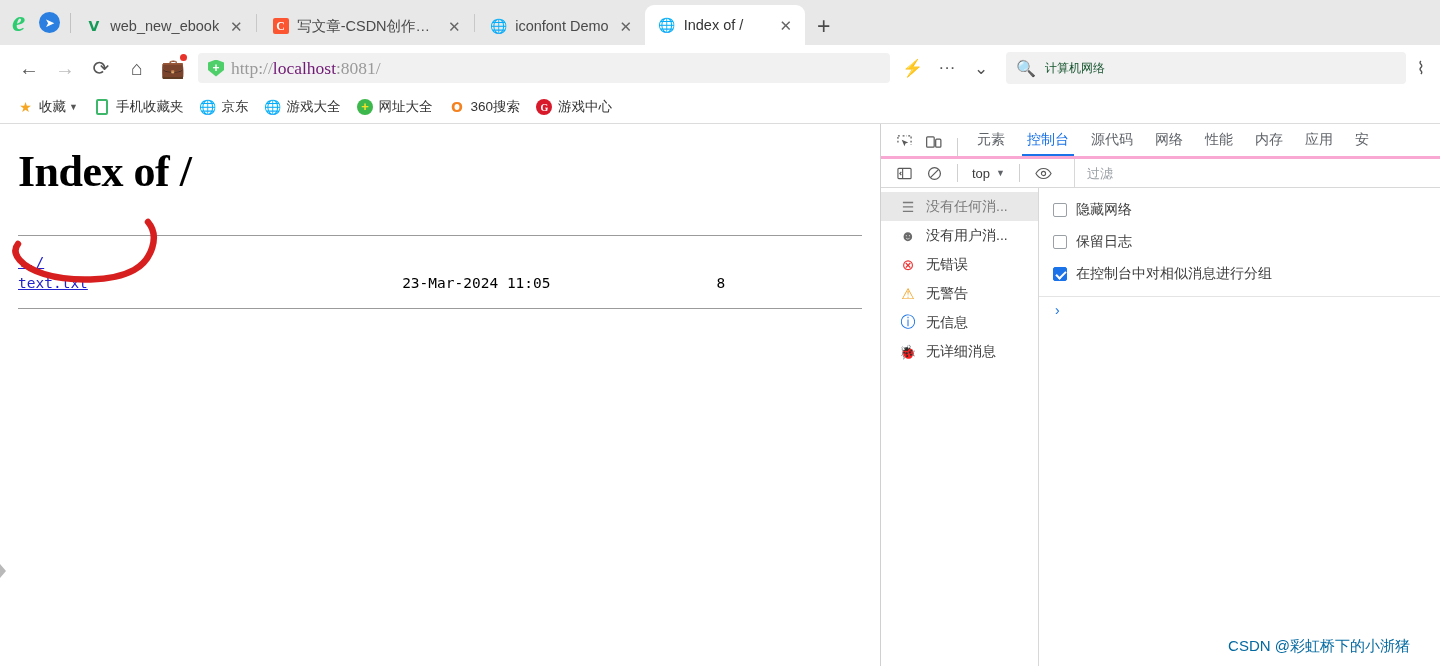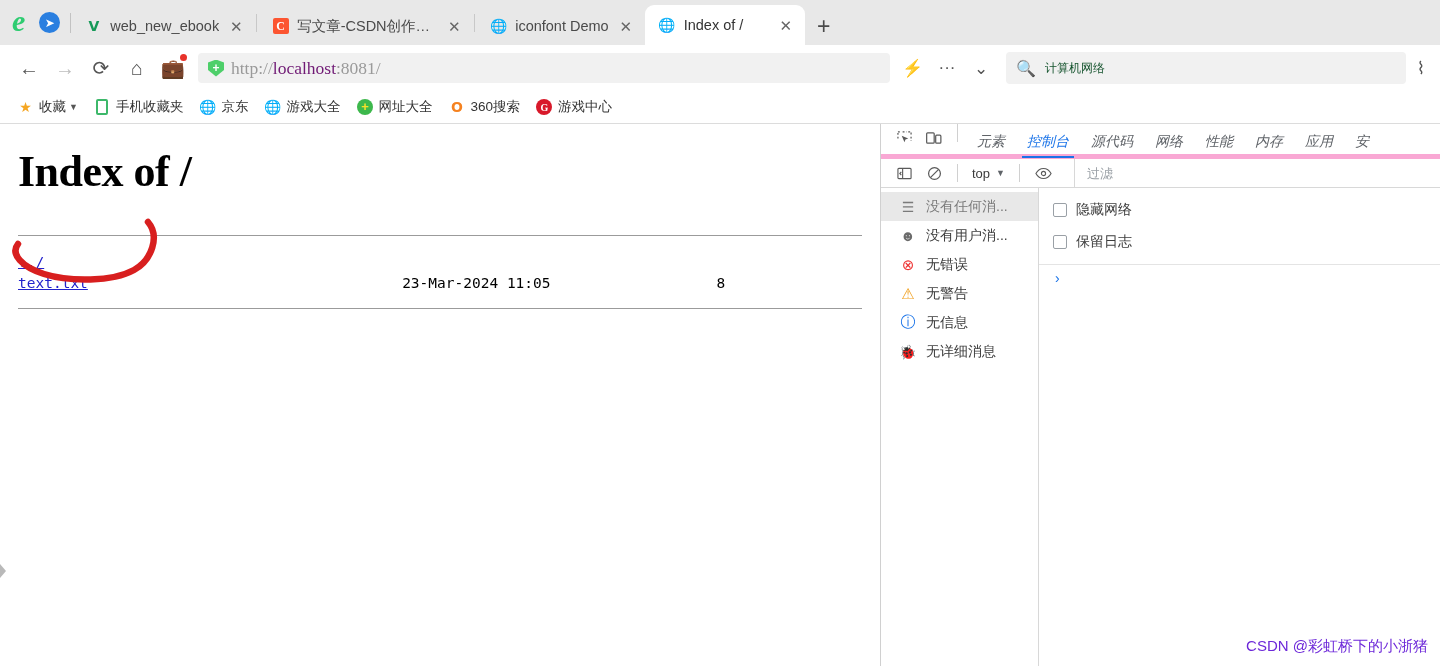--- a/index.html
+++ b/index.html
@@ -239,23 +239,23 @@
   }
 
   
   .devtools {
     flex: 1; background: #fff;
     display: flex; flex-direction: column;
     font-size: 13px; color: #3c3c3c;
     overflow: hidden;
   }
   .dt-tabs {
-    height: 35px; display: flex; align-items: flex-start;
-    border-bottom: 5px solid #f9a8d4;
-    padding-left: 8px; flex: 0 0 35px; font-style: italic;
+    height: 35px; display: flex; align-items: flex-end;
+    border-bottom: 3px solid #f9a8d4;
+    padding-left: 8px; flex: 0 0 35px;
   }
   .dt-icobtn {
     width: 30px; height: 28px;
     display: flex; align-items: center; justify-content: center;
     color: #5a5a5a;
   }
   .dt-vsep {
     width: 1px; height: 18px; background: #d0d0d0; margin: 0 8px;
   }
   .dt-tab {
@@ -333,22 +333,22 @@
     transform: rotate(45deg);
   }
   .prompt-row {
     display: flex; align-items: center;
     height: 26px; padding-left: 16px;
     color: #1a73e8; font-size: 14px;
     border-top: 1px solid #e4e4e4;
     margin-top: 6px;
   }
   .watermark {
-    position: absolute; right: 12px; bottom: 10px;
-    font-size: 15px; color: #6d28d9;
+    position: absolute; right: 30px; bottom: 10px;
+    font-size: 15px; color: #0369a1;
     white-space: nowrap;
   }
 </style>
 </head>
 <body>
 
 <div class="tabstrip">
   <div class="brand-logos">
     <span class="logo-e">e</span>
     <span class="logo-plane">➤</span>
@@ -556,20 +556,24 @@
 
       <div class="dt-main">
         <div class="chk-row">
           <span class="cbox"></span>
           <span>隐藏网络</span>
         </div>
         <div class="chk-row">
           <span class="cbox"></span>
           <span>保留日志</span>
         </div>
+        <div class="chk-row">
+          <span class="cbox on"></span>
+          <span>在控制台中对相似消息进行分组</span>
+        </div>
         <div class="prompt-row">
           <span>›</span>
         </div>
       </div>
 
       <div class="watermark">CSDN @彩虹桥下的小浙猪</div>
     </div>
   </div>
 </div>
 

